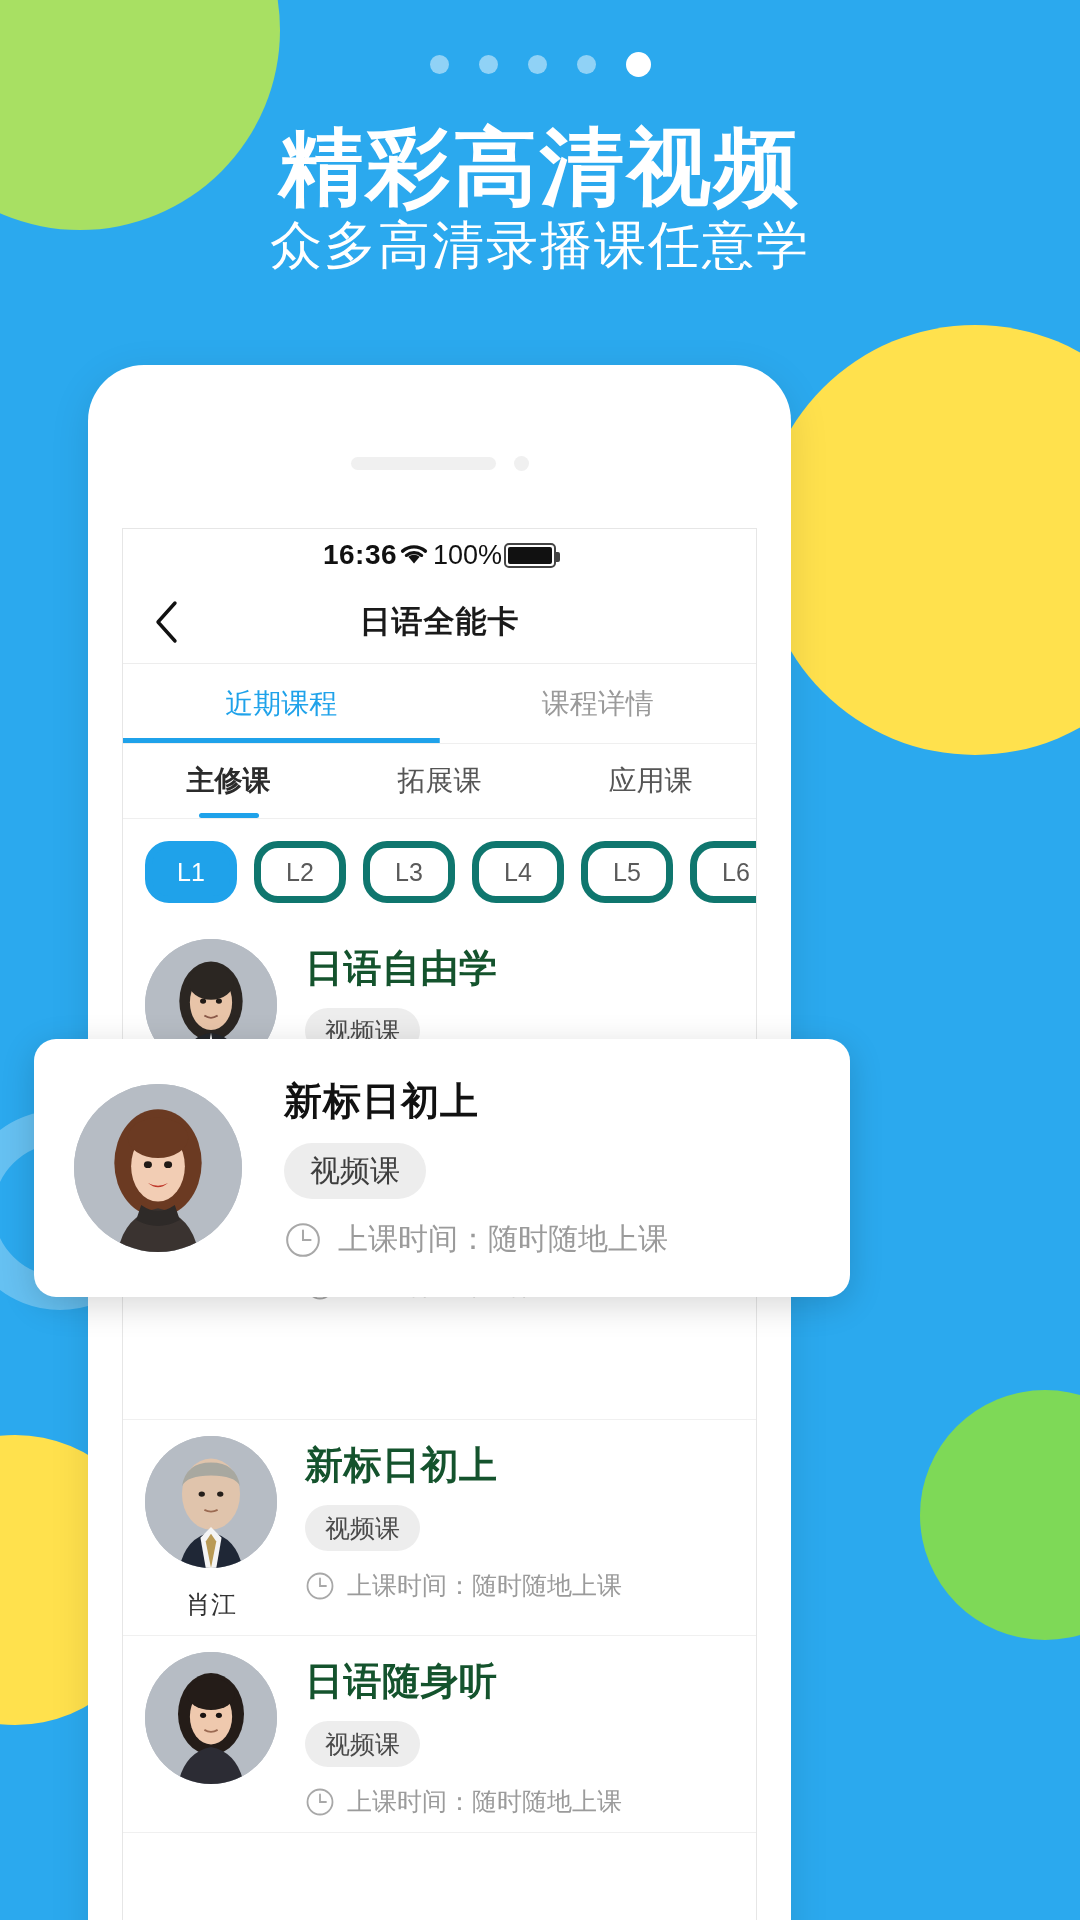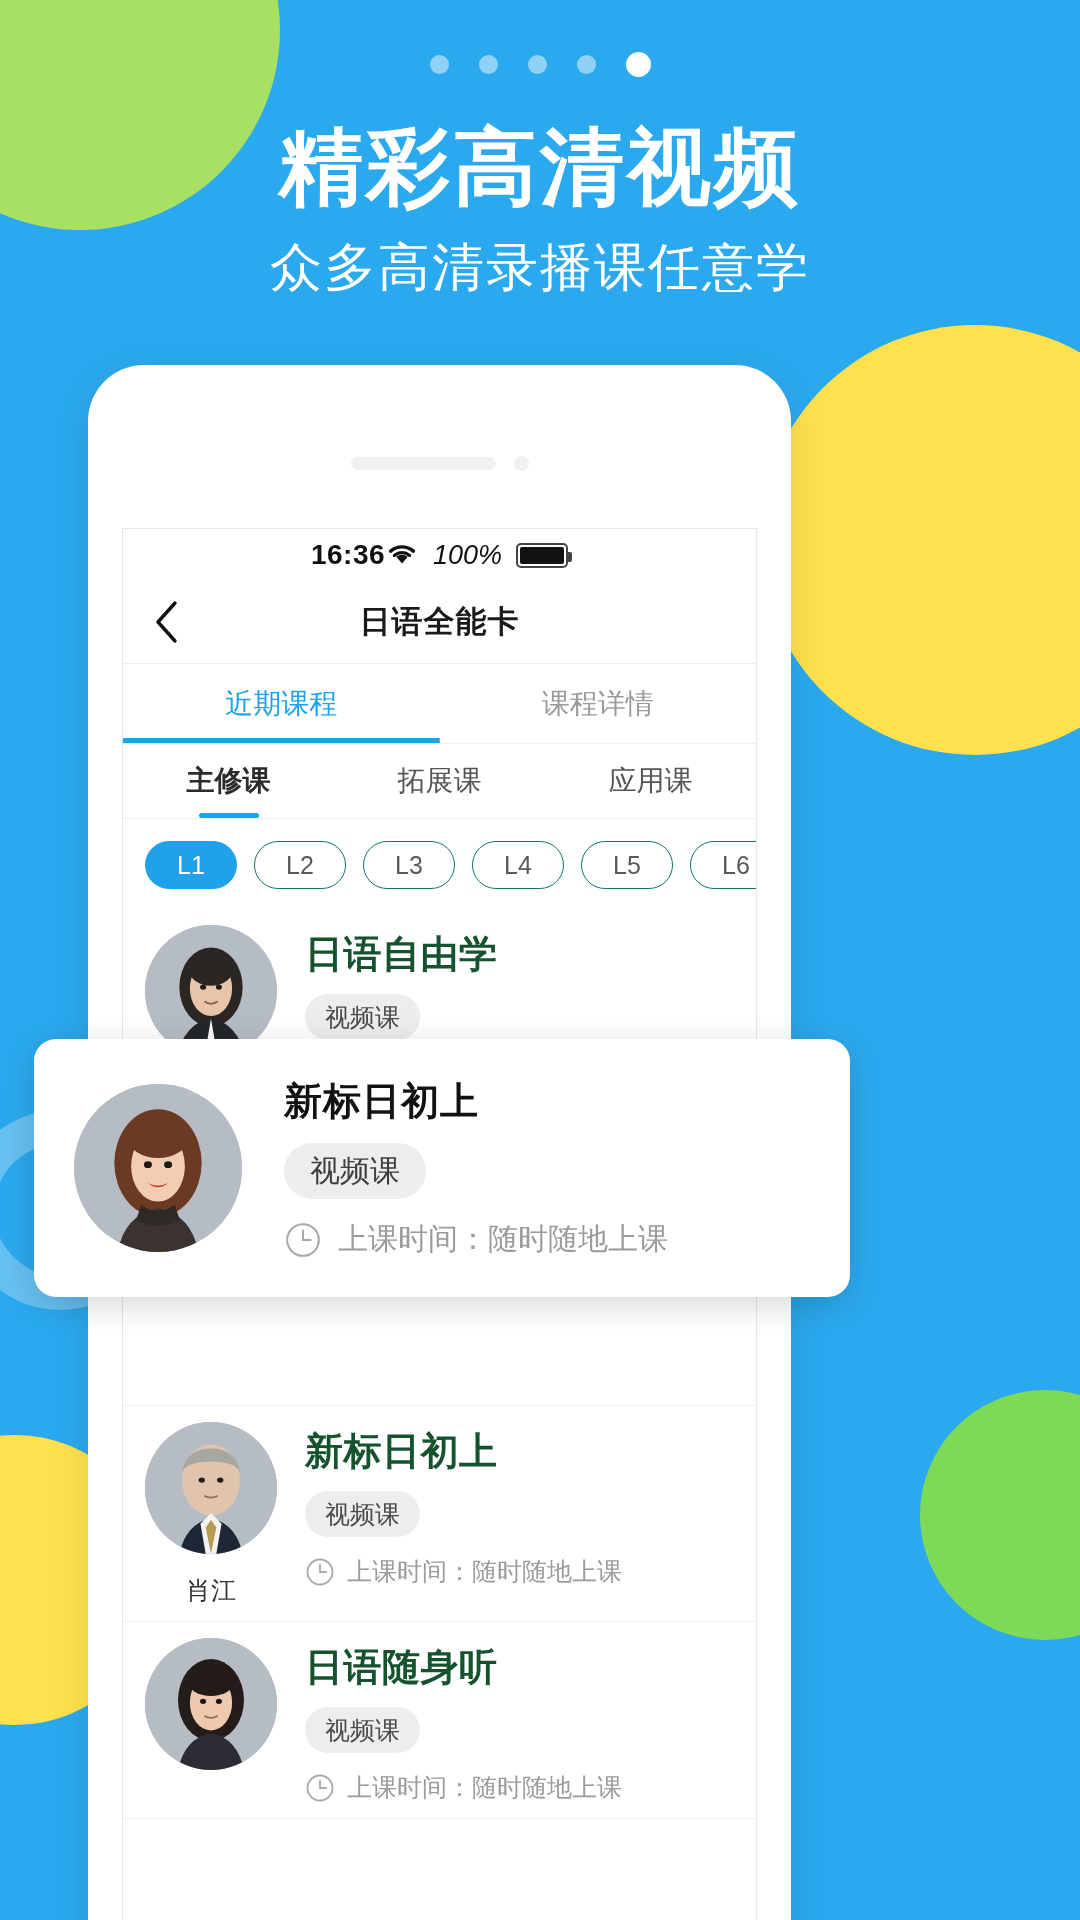--- a/index.html
+++ b/index.html
@@ -51,21 +51,20 @@
 
   .headline {
     position:absolute; top:123px; left:0; width:100%;
     text-align:center; z-index:5;
   }
   .headline h1 {
     font-size:84px; line-height:1.05; font-weight:bold; color:#ffffff;
     letter-spacing:3px;
   }
   .headline h2 {
-    margin-top:22px;
     font-size:52px; font-weight:normal; color:#ffffff; letter-spacing:2px;
   }
 
   
   .phone {
     position:absolute; left:88px; top:365px;
     width:703px; height:1600px;
     background:#ffffff;
     border-radius:56px 56px 0 0;
     box-shadow:0 10px 40px rgba(0,0,0,0.10);
@@ -86,21 +85,21 @@
     overflow:hidden;
   }
 
   
   .statusbar {
     height:52px; padding:0 22px;
     display:flex; align-items:center; justify-content:center;
     background:#FFFFFF;
   }
   .sb-time { font-size:28px; font-weight:bold; color:#111; letter-spacing:0.5px; }
-  .sb-right { display:flex; align-items:center; gap:14px;font-style:italic; }
+  .sb-right { display:flex; align-items:center; gap:2px; }
   .sb-pct { font-size:27px; color:#111; }
   .batt {
     width:52px; height:25px; border:2px solid #444; border-radius:5px;
     position:relative; padding:2px;
   }
   .batt::after {
     content:""; position:absolute; right:-6px; top:7px;
     width:4px; height:10px; background:#444; border-radius:0 2px 2px 0;
   }
   .batt i { display:block; width:100%; height:100%; background:#111; border-radius:2px; }
@@ -149,22 +148,22 @@
   }
 
   
   .chips {
     display:flex; align-items:center; gap:17px;
     padding:22px 22px 20px 22px; background:#FFFFFF;
     overflow:hidden; white-space:nowrap;
   }
   .chip {
     flex:0 0 auto;
-    min-width:92px; height:48px; padding:0 22px;
-    border:1px solid #0f766e; border-radius:24px;
+    min-width:92px; height:62px; padding:0 22px;
+    border:7px solid #0f766e; border-radius:24px;
     display:flex; align-items:center; justify-content:center;
     font-size:25px; color:#5A5A5A; background:#FFFFFF;
   }
   .chip.active { background:#1FA2EA; border-color:#1FA2EA; color:#FFFFFF; font-weight:normal; }
 
   
   .course-list { background:#FFFFFF; }
   .course-row {
     display:flex; padding:16px 22px 14px 22px;
     border-bottom:1px solid #F0F0F0;

